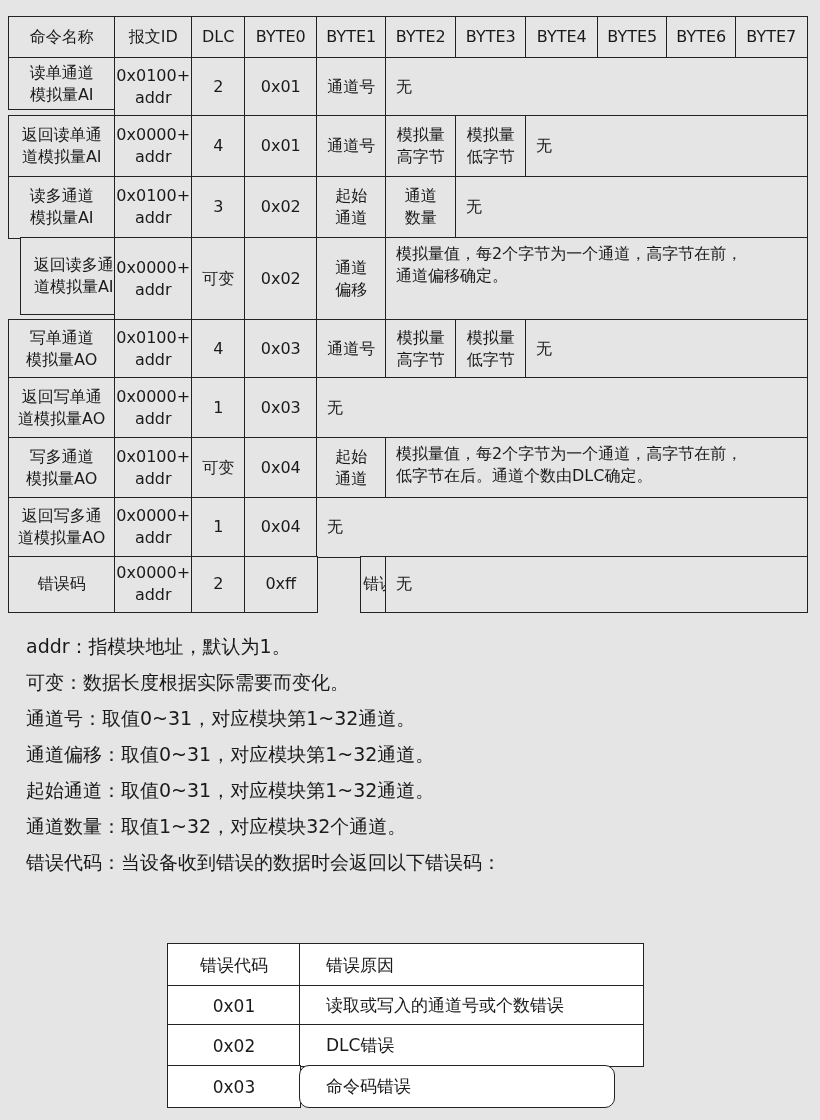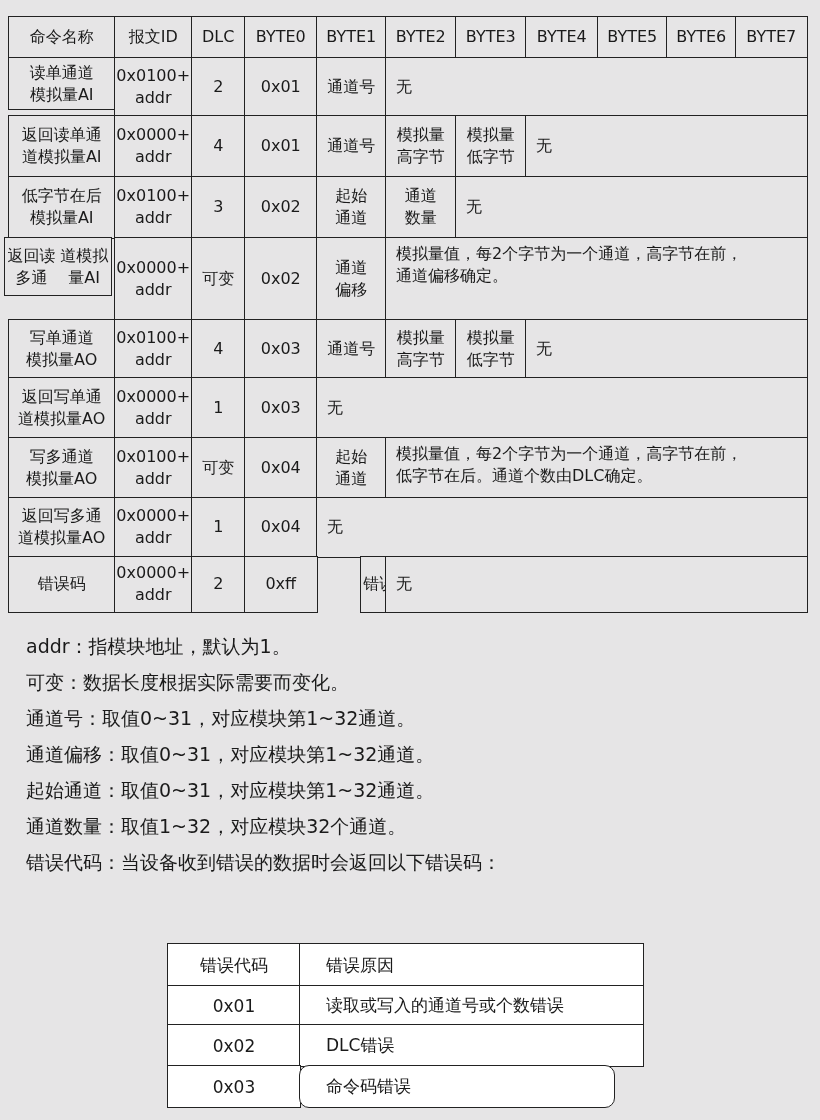--- a/index.html
+++ b/index.html
@@ -58,39 +58,39 @@
     <div class="c" style="left: 385px; top: 115px; width: 71.5px; height: 62.5px; flex-direction: column;">
       <span>模拟量</span>
       <span>高字节</span>
     </div>
     <div class="c" style="left: 455px; top: 115px; width: 71.5px; height: 62.5px; flex-direction: column;">
       <span>模拟量</span>
       <span>低字节</span>
     </div>
     <div class="c l" style="left: 525px; top: 115px; width: 282.5px; height: 62.5px;">无</div>
     <div class="c" style="left: 8px; top: 176px; width: 107.5px; height: 62.5px; flex-direction: column;">
-      <span>低字节在后</span>
+      <span>读多通道</span>
       <span>模拟量AI</span>
     </div>
     <div class="c" style="left: 114px; top: 176px; width: 78.5px; height: 62.5px; flex-direction: column;">
       <span>0x0100+</span>
       <span>addr</span>
     </div>
     <div class="c" style="left: 191px; top: 176px; width: 54.5px; height: 62.5px;">3</div>
     <div class="c" style="left: 244px; top: 176px; width: 73.5px; height: 62.5px;">0x02</div>
     <div class="c" style="left: 316px; top: 176px; width: 70.5px; height: 62.5px; flex-direction: column;">
       <span>起始</span>
       <span>通道</span>
     </div>
     <div class="c" style="left: 385px; top: 176px; width: 71.5px; height: 62.5px; flex-direction: column;">
       <span>通道</span>
       <span>数量</span>
     </div>
     <div class="c l" style="left: 455px; top: 176px; width: 352.5px; height: 62.5px;">无</div>
-    <div class="c" style="left: 4px; top: 237px; width: 107.5px; height: 59px; flex-direction: row;">
+    <div class="c" style="left: 20px; top: 237px; width: 107.5px; height: 78px; flex-direction: column;">
       <span>返回读多通</span>
       <span>道模拟量AI</span>
     </div>
     <div class="c" style="left: 114px; top: 237px; width: 78.5px; height: 83.5px; flex-direction: column;">
       <span>0x0000+</span>
       <span>addr</span>
     </div>
     <div class="c" style="left: 191px; top: 237px; width: 54.5px; height: 83.5px;">可变</div>
     <div class="c" style="left: 244px; top: 237px; width: 73.5px; height: 83.5px;">0x02</div>
     <div class="c" style="left: 316px; top: 237px; width: 70.5px; height: 83.5px; flex-direction: column;">

